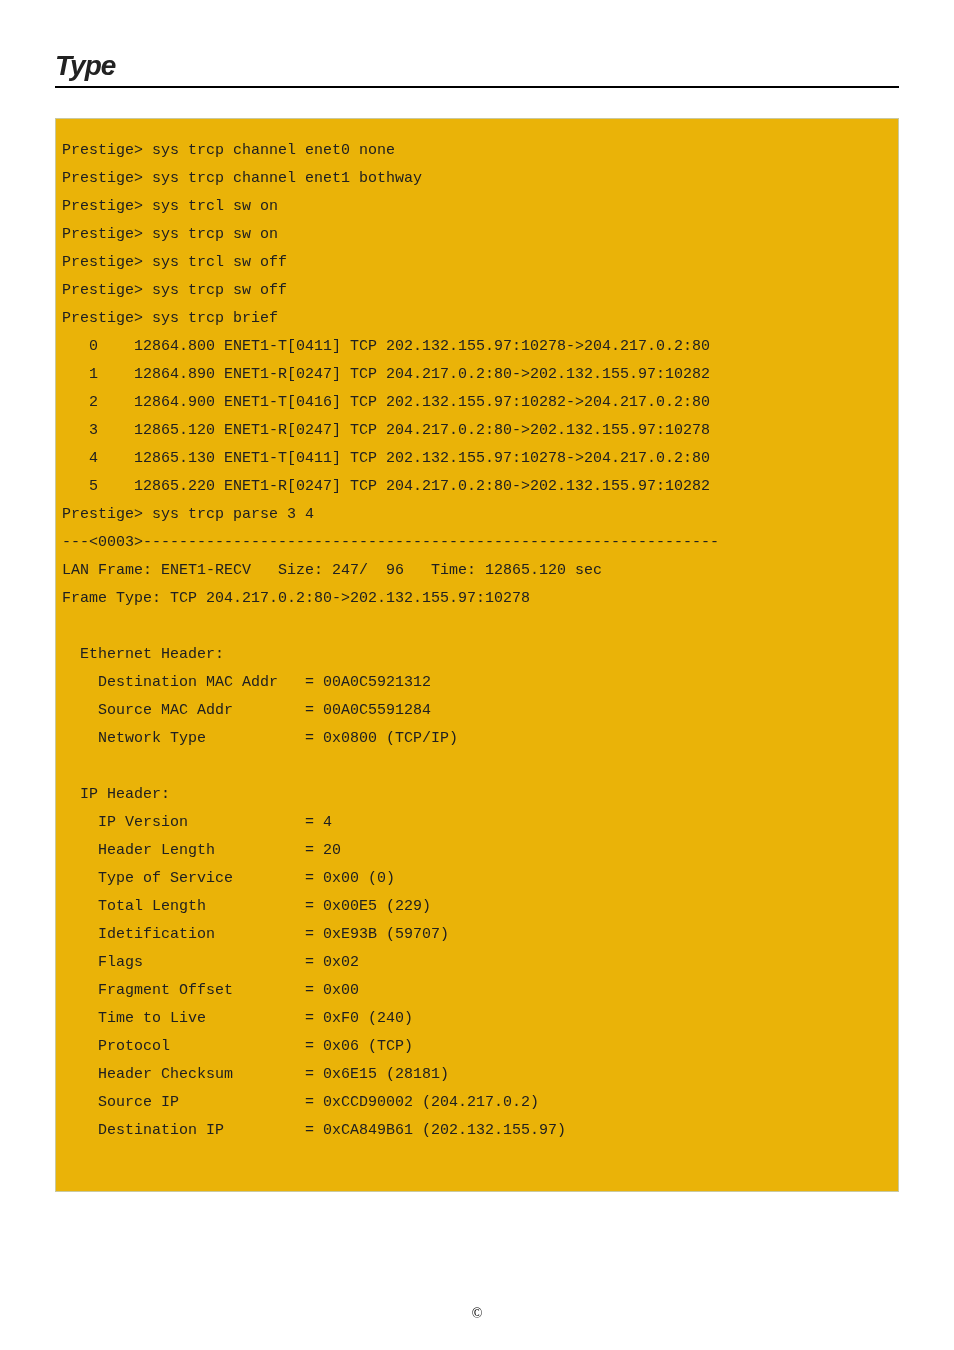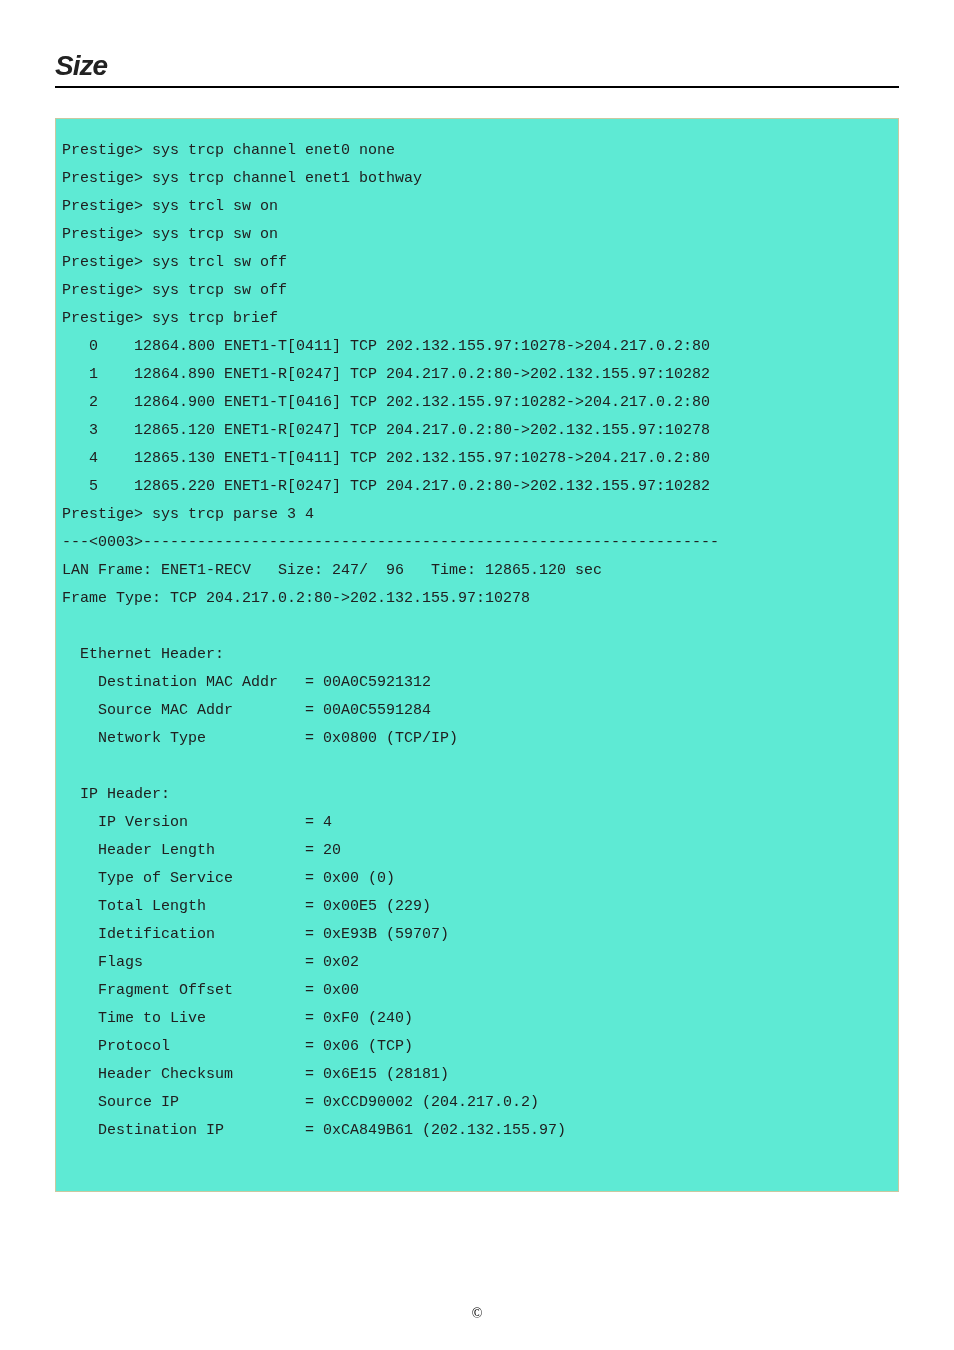--- a/index.html
+++ b/index.html
@@ -28,21 +28,21 @@
     color: #222;
     padding-bottom: 4px;
   }
   .header-rule {
     border: none;
     border-top: 2px solid #000;
     margin: 0 0 30px 0;
     width: 100%;
   }
   .terminal-box {
-    background: #5eead4;
+    background: #eab308;
     border: 1px solid #c9c9a0;
     padding: 18px 6px 18px 6px;
     font-family: "Courier New", Courier, monospace;
     font-size: 15px;
     line-height: 28px;
     color: #202020;
     white-space: pre;
     overflow: hidden;
   }
   .terminal-line {
@@ -56,19 +56,19 @@
     text-align: center;
     font-size: 14px;
     color: #000;
   }
 </style>
 </head>
 <body>
 
 <div class="page">
 
-  <div class="header-brand">Size</div>
+  <div class="header-brand">Type</div>
   <hr class="header-rule">
 
   <div class="terminal-box" id="terminal-box"><div class="terminal-line">Prestige&gt; sys trcp channel enet0 none</div><div class="terminal-line">Prestige&gt; sys trcp channel enet1 bothway</div><div class="terminal-line">Prestige&gt; sys trcl sw on</div><div class="terminal-line">Prestige&gt; sys trcp sw on</div><div class="terminal-line">Prestige&gt; sys trcl sw off</div><div class="terminal-line">Prestige&gt; sys trcp sw off</div><div class="terminal-line">Prestige&gt; sys trcp brief</div><div class="terminal-line">   0    12864.800 ENET1-T[0411] TCP 202.132.155.97:10278-&gt;204.217.0.2:80</div><div class="terminal-line">   1    12864.890 ENET1-R[0247] TCP 204.217.0.2:80-&gt;202.132.155.97:10282</div><div class="terminal-line">   2    12864.900 ENET1-T[0416] TCP 202.132.155.97:10282-&gt;204.217.0.2:80</div><div class="terminal-line">   3    12865.120 ENET1-R[0247] TCP 204.217.0.2:80-&gt;202.132.155.97:10278</div><div class="terminal-line">   4    12865.130 ENET1-T[0411] TCP 202.132.155.97:10278-&gt;204.217.0.2:80</div><div class="terminal-line">   5    12865.220 ENET1-R[0247] TCP 204.217.0.2:80-&gt;202.132.155.97:10282</div><div class="terminal-line">Prestige&gt; sys trcp parse 3 4</div><div class="terminal-line">---&lt;0003&gt;----------------------------------------------------------------</div><div class="terminal-line">LAN Frame: ENET1-RECV   Size: 247/  96   Time: 12865.120 sec</div><div class="terminal-line">Frame Type: TCP 204.217.0.2:80-&gt;202.132.155.97:10278</div><div class="terminal-line">&nbsp;</div><div class="terminal-line">  Ethernet Header:</div><div class="terminal-line">    Destination MAC Addr   = 00A0C5921312</div><div class="terminal-line">    Source MAC Addr        = 00A0C5591284</div><div class="terminal-line">    Network Type           = 0x0800 (TCP/IP)</div><div class="terminal-line">&nbsp;</div><div class="terminal-line">  IP Header:</div><div class="terminal-line">    IP Version             = 4</div><div class="terminal-line">    Header Length          = 20</div><div class="terminal-line">    Type of Service        = 0x00 (0)</div><div class="terminal-line">    Total Length           = 0x00E5 (229)</div><div class="terminal-line">    Idetification          = 0xE93B (59707)</div><div class="terminal-line">    Flags                  = 0x02</div><div class="terminal-line">    Fragment Offset        = 0x00</div><div class="terminal-line">    Time to Live           = 0xF0 (240)</div><div class="terminal-line">    Protocol               = 0x06 (TCP)</div><div class="terminal-line">    Header Checksum        = 0x6E15 (28181)</div><div class="terminal-line">    Source IP              = 0xCCD90002 (204.217.0.2)</div><div class="terminal-line">    Destination IP         = 0xCA849B61 (202.132.155.97)</div><div class="terminal-line">&nbsp;</div></div>
 
   <div class="footer-center">©</div>
 </div>
 
 </body></html>

